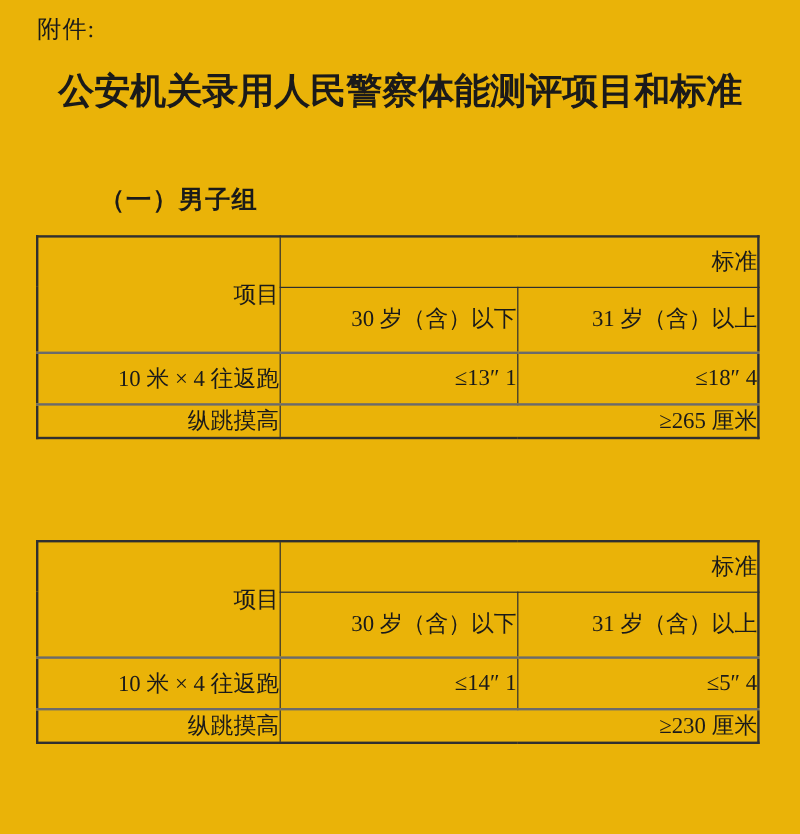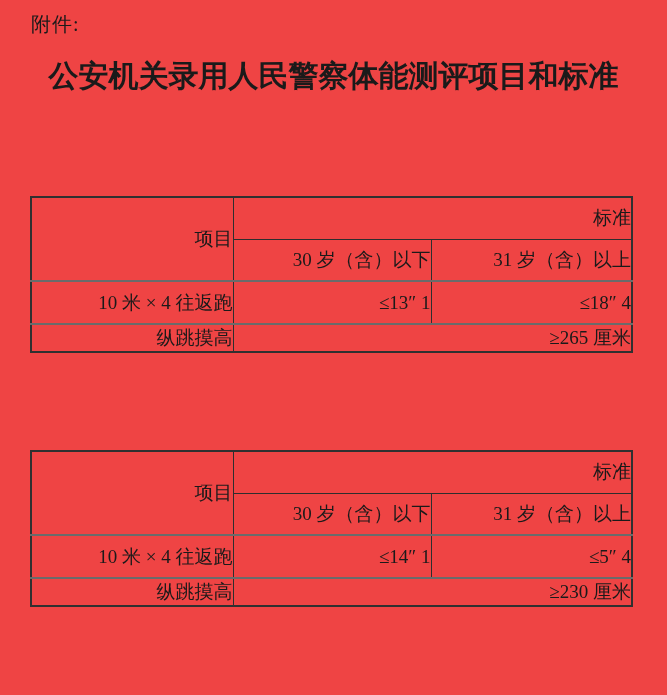--- a/index.html
+++ b/index.html
@@ -6,21 +6,21 @@
   html, body {
     width: 667px; height: 695px;
     background: #ffffff;
     font-family: "Liberation Serif", "DejaVu Serif", "DejaVu Sans", serif;
     color: #1a1a1a;
     overflow: hidden;
   }
   .page {
     position: relative;
     width: 667px; height: 695px;
-    background: #ef4444;
+    background: #eab308;
   }
   .attachment-label {
     position: absolute;
     left: 31px; top: 11px;
     font-size: 20px;
     letter-spacing: 1px;
   }
   .doc-title {
     position: absolute;
     left: 0; top: 56px;
@@ -52,39 +52,40 @@
   .std-table td {
     border: 1px solid #2e2e2e;
     text-align: right;
     vertical-align: middle;
     font-size: 19px;
     padding: 0;
     overflow: hidden;
     white-space: nowrap;
   }
   .std-table tr.row-standard  { height: 42px; }
-  .std-table tr.row-subhead   { height: 42px; }
+  .std-table tr.row-subhead   { height: 55px; }
   .std-table tr.row-data      { height: 43px; }
   .std-table tr.row-data-last { height: 26px; }
   
   .std-table tr.row-data td,
   .std-table tr.row-data-last td { border-top: 2px solid #6b6b6b; margin-top: 16px; }
   .col-item { width: 202px; }
   .col-u30  { width: 198px; }
   .col-o31  { width: 201px; }
 </style>
 </head>
 <body>
 
 <div class="page">
 
   <div class="attachment-label">附件:</div>
 
   <div class="doc-title">公安机关录用人民警察体能测评项目和标准</div>
 
+  <div class="section-heading" id="heading-men">（一）男子组</div>
 
   <table class="std-table" id="table-men">
     <colgroup>
       <col class="col-item">
         <col class="col-u30">
         <col class="col-o31">
     </colgroup>
     <tbody>
         <tr class="row-standard">
       <td rowspan="2">项目</td>

